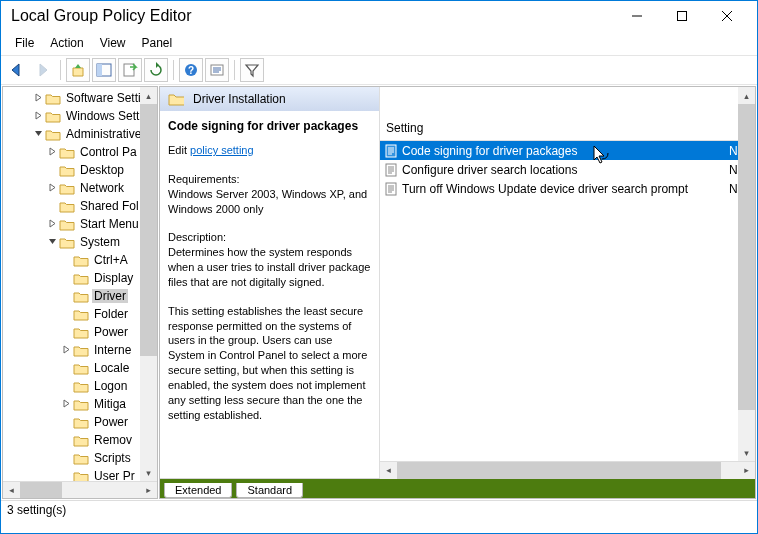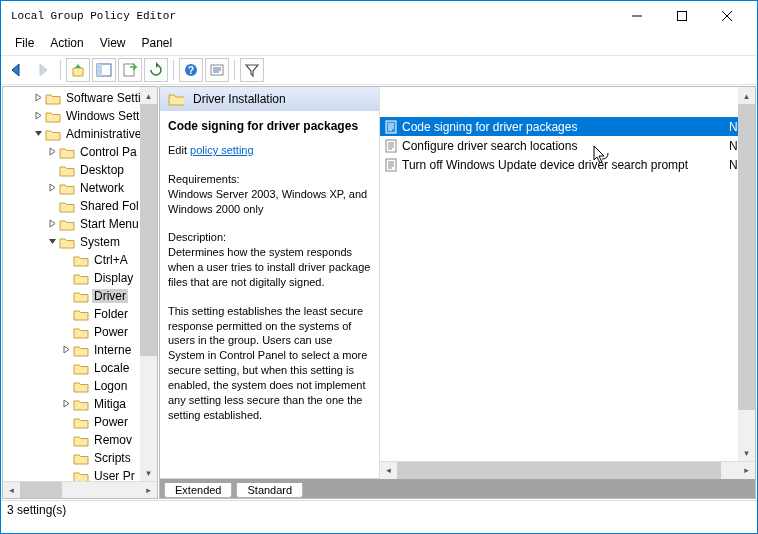--- a/index.html
+++ b/index.html
@@ -1,18 +1,18 @@
 <!DOCTYPE html>
 <html><head>
   <meta charset="utf-8">
   <style>
     * { box-sizing: border-box; margin: 0; padding: 0; }
     body { font-family: "Segoe UI", Tahoma, sans-serif; font-size: 12px; background: #fff; width: 758px; height: 534px; border: 1px solid #007AD9; display: flex; flex-direction: column; overflow: hidden; }
     .titlebar { height: 30px; display: flex; align-items: center; padding: 0 8px 0 10px; background: #fff; }
-    .titlebar-title { font-size: 11px; flex: 1; font-family: Liberation Mono, monospace; }
+    .titlebar-title { font-size: 16px; flex: 1; }
     .tb-btn { width: 45px; height: 28px; display: flex; align-items: center; justify-content: center; }
     .menubar { display: flex; padding: 2px 6px; }
     .menu-item { padding: 3px 8px; }
     .toolbar { display: flex; align-items: center; padding: 2px 4px; border-top: 1px solid #e5e5e5; border-bottom: 1px solid #e5e5e5; gap: 2px; }
     .tbtn { width: 24px; height: 24px; display: flex; align-items: center; justify-content: center; border: 1px solid transparent; }
     .tbtn.box { border: 1px solid #ccc; background: #fdfdfd; }
     .tsep { width: 1px; height: 20px; background: #d0d0d0; margin: 0 3px; }
     .workarea { flex: 1; display: flex; min-height: 0; }
     .tree-pane { width: 156px; border: 1px solid #bdbdbd; margin: 1px; overflow-y: hidden; overflow-x: hidden; position: relative; display: flex; flex-direction: column; }
     .tree { flex: 1; overflow: hidden; padding: 2px 0; }
@@ -38,21 +38,21 @@
     .desc-sect { margin-top: 14px; }
     .list-col { flex: 1; display: flex; flex-direction: column; min-width: 0; position: relative; }
     .list-header-spacer { height: 30px; }
     .list-header { padding: 4px 6px 5px; font-size: 12px; border-bottom: 1px solid #e0e0e0; }
     .list-rows { flex: 1; overflow: hidden; position: relative; }
     .list-row { display: flex; align-items: center; height: 19px; padding-left: 3px; white-space: nowrap; }
     .list-row.sel { background: #0078D7; color: #fff; }
     .list-label { flex: 1; overflow: hidden; padding-left: 3px; }
     .list-state { width: 26px; text-align: left; overflow: hidden; }
     .policy-icon { width: 16px; height: 16px; display: inline-flex; align-items: center; justify-content: center; }
-    .tabs { height: 20px; display: flex; align-items: flex-end; background: #a3a3a3; border-top: 1px solid #d5d5d5; }
+    .tabs { height: 20px; display: flex; align-items: flex-end; background: #4d7c0f; border-top: 1px solid #d5d5d5; }
     .tab { padding: 1px 10px; background: #fff; border: 1px solid #b5b5b5; border-top: none; font-size: 11px; margin-left: 4px; border-radius: 0 0 3px 3px; }
     .tab.active { background: #fff; border-bottom: 1px solid #b5b5b5; }
     .statusbar { height: 33px; border-top: 1px solid #ddd; padding: 2px 6px; font-size: 12px; }
     .cursor { position: absolute; pointer-events: none; }
   </style>
 </head>
 <body>
 
 <div class="titlebar">
   <span class="titlebar-title">Local Group Policy Editor</span>
@@ -402,20 +402,21 @@
             <div>Determines how the system responds when a user tries to install driver package files that are not digitally signed.</div>
           </div>
           <div class="desc-sect">
             <div>This setting establishes the least secure response permitted on the systems of users in the group. Users can use System in Control Panel to select a more secure setting, but when this setting is enabled, the system does not implement any setting less secure than the one the setting established.</div>
           </div>
         </div>
       </div>
 
       <div class="list-col">
         <div class="list-header-spacer"></div>
+        <div class="list-header">Setting</div>
         <div class="list-rows" id="list-rows">
             <div class="list-row sel">
               <span class="policy-icon">
                 <svg width="14" height="14">
                   <rect x="2" y="1" width="10" height="12" fill="rgba(255,255,255,.2)" stroke="#fff"></rect>
                   <line x1="4" y1="4" x2="10" y2="4" stroke="#fff"></line>
                   <line x1="4" y1="6" x2="10" y2="6" stroke="#fff"></line>
                   <line x1="4" y1="8" x2="10" y2="8" stroke="#fff"></line>
                   <line x1="4" y1="10" x2="8" y2="10" stroke="#fff"></line>
                 </svg>

